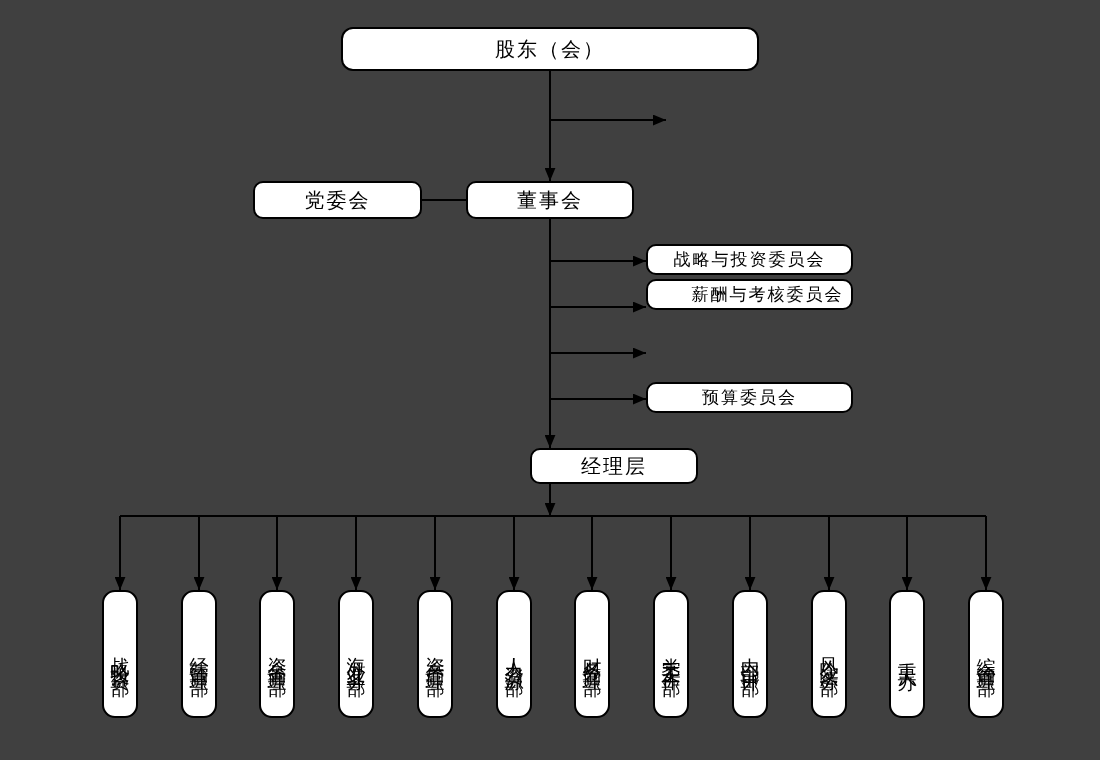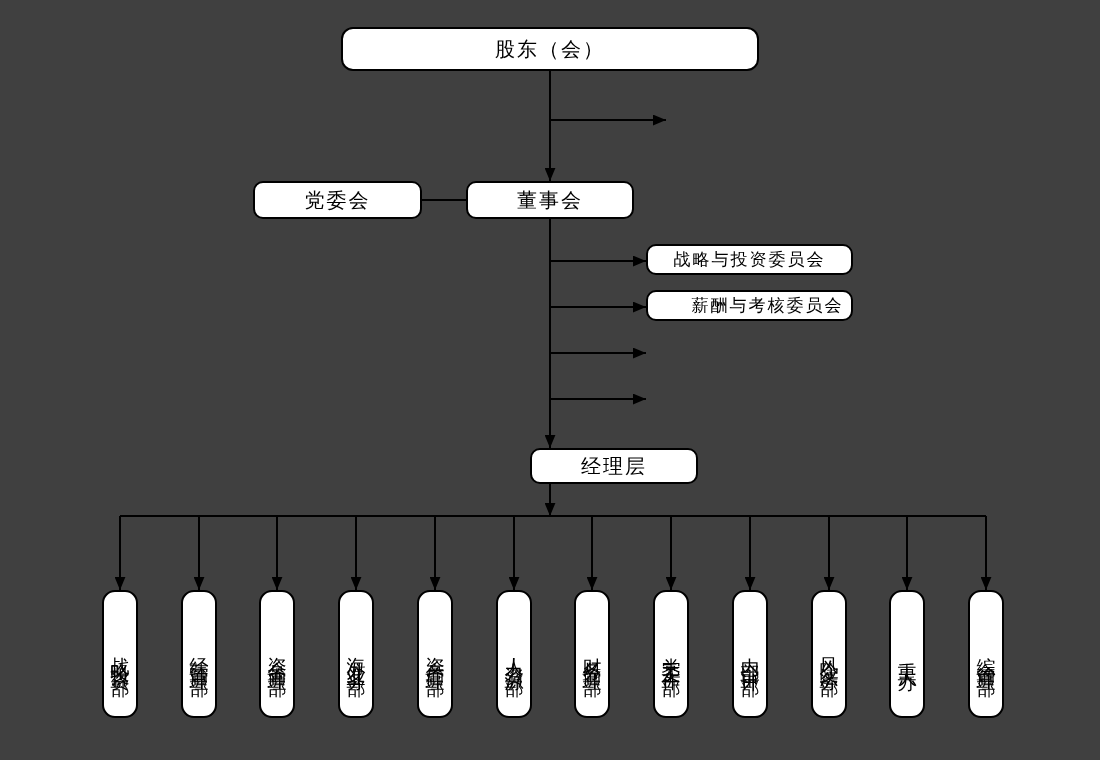--- a/index.html
+++ b/index.html
@@ -107,21 +107,22 @@
   </svg>
 
   <div class="node top" style="left:341px; top:27px; width:418px; height:44px;">股东（会）</div>
 
 
   <div class="node h" style="left:208px; top:181px; width:169px; height:38px;margin-left:45px;">党委会</div>
 
   <div class="node h" style="left:466px; top:181px; width:168px; height:38px;text-align:right;">董事会</div>
 
   <div class="node committee" style="top:244px;">战略与投资委员会</div>
-  <div class="node committee" style="top:290px;padding-left:36px;">薪酬与考核委员会</div>
+  <div class="node committee" style="top:279px;padding-left:36px;">薪酬与考核委员会</div>
+  <div class="node committee" style="top:382px;">预算委员会</div>
 
   <div class="node h" style="left:482px; top:448px; width:168px; height:36px;margin-left:48px;">经理层</div>
 
   <div class="node dept" style="left:102px;">战略投资部</div>
   <div class="node dept" style="left:181px;">经营管理部</div>
   <div class="node dept" style="left:259px;">资金管理部</div>
   <div class="node dept" style="left:338px;">海外业务部</div>
   <div class="node dept" style="left:417px;">资产管理部</div>
   <div class="node dept" style="left:496px;">人力资源部</div>
   <div class="node dept" style="left:574px;">财务管理部</div>

